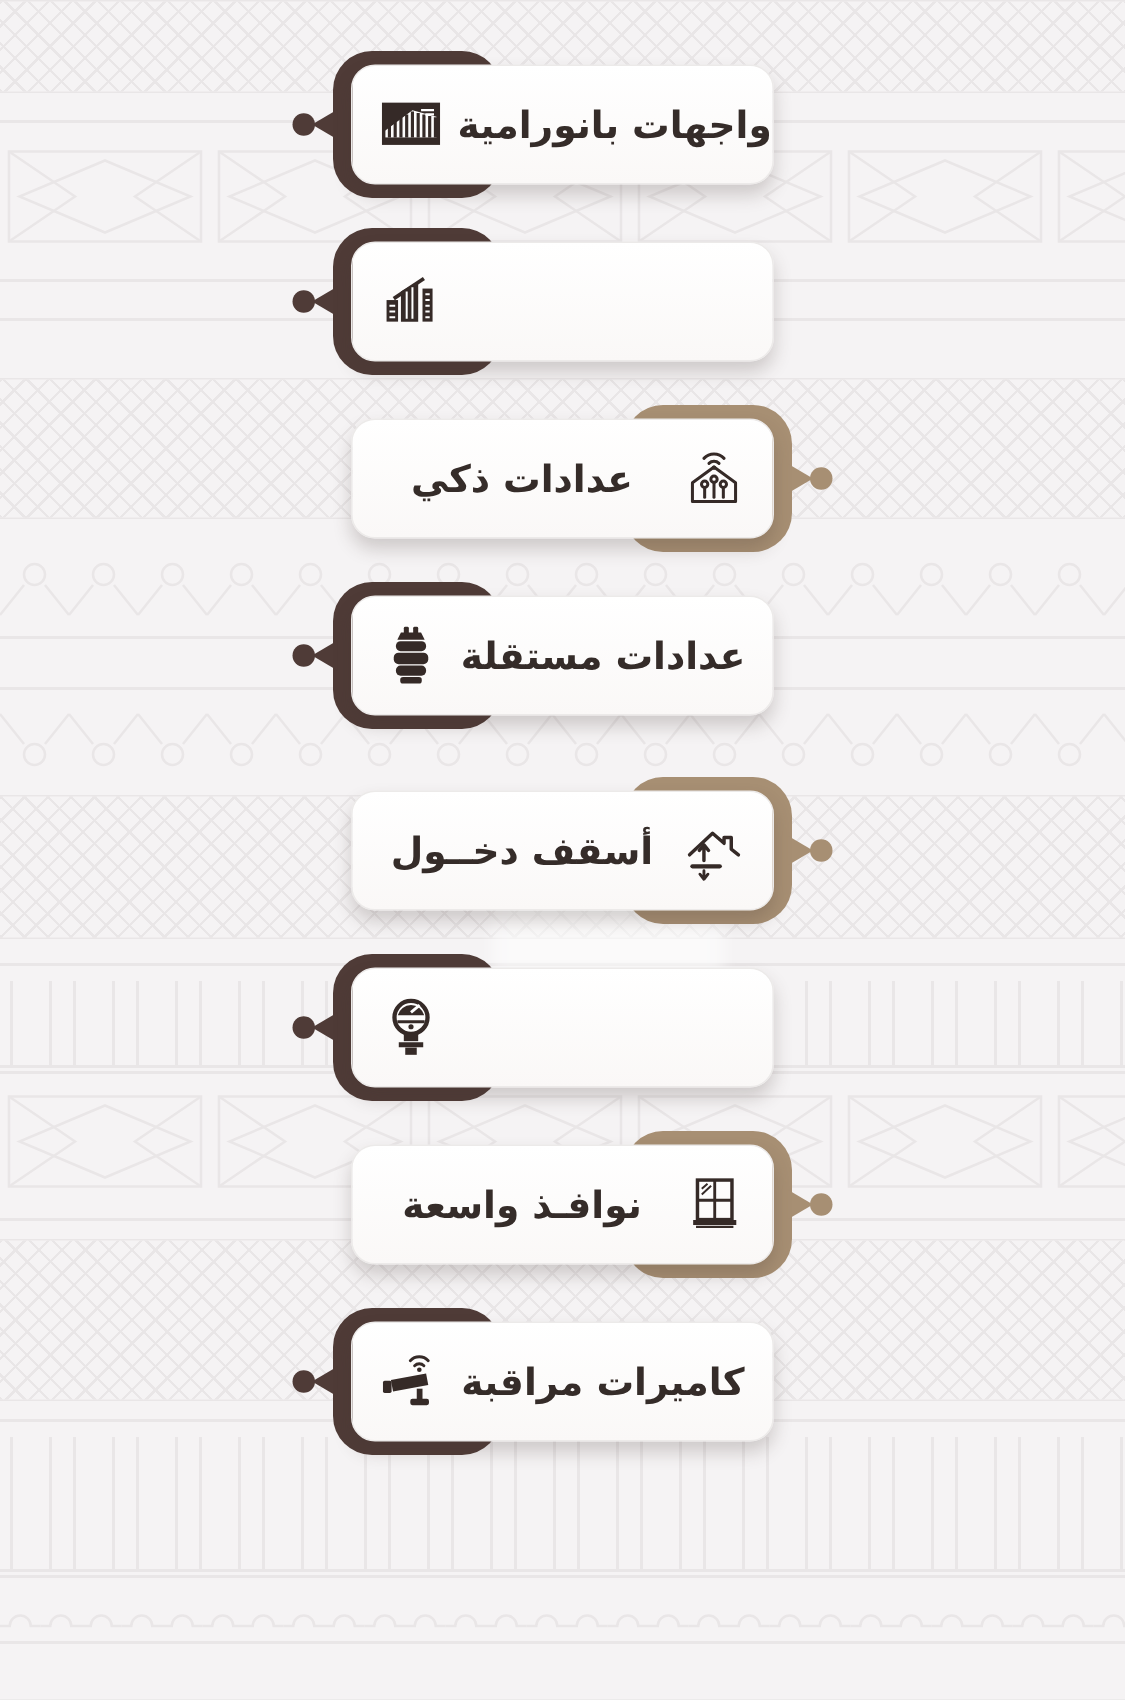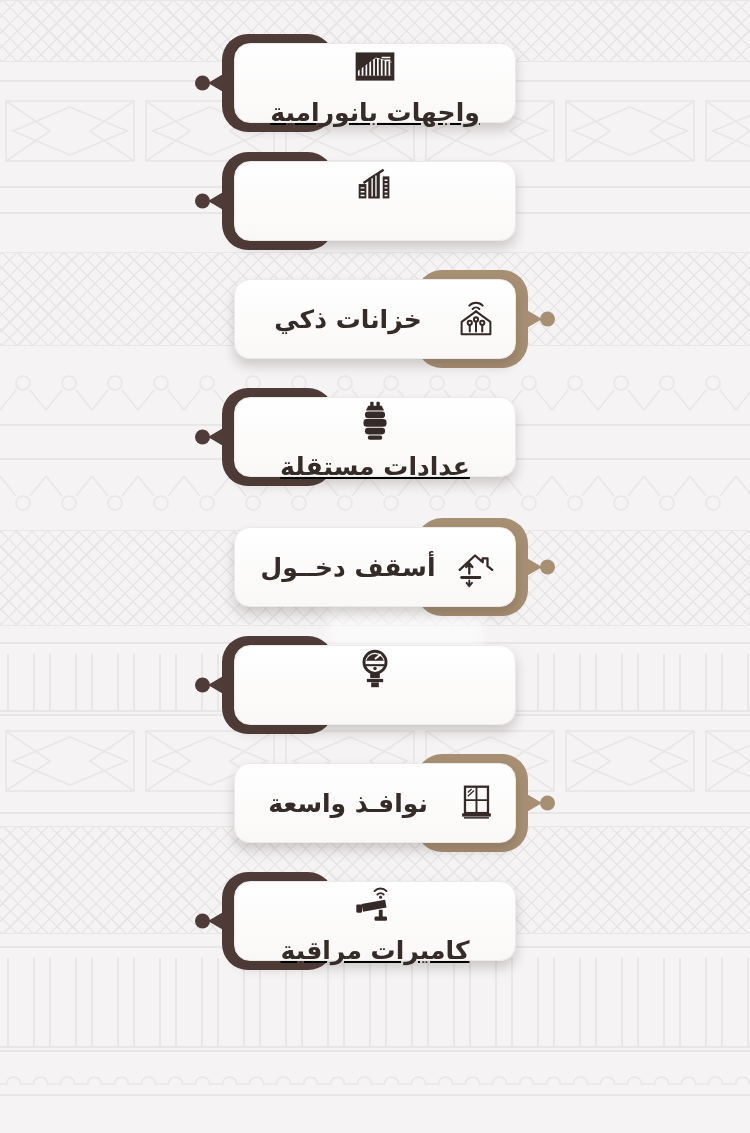--- a/index.html
+++ b/index.html
@@ -48,21 +48,21 @@
     border-top:10px solid transparent;border-bottom:10px solid transparent;}
   .side-left  .pointer{left:-26px;border-right:17px solid var(--dark);}
   .side-right .pointer{right:-26px;border-left:17px solid var(--tan);}
   .dot{position:absolute;top:50%;transform:translateY(-50%);width:15px;height:15px;border-radius:50%;}
   .side-left  .dot{left:-39px;background:var(--dark);}
   .side-right .dot{right:-39px;background:var(--tan);}
   .face{position:absolute;inset:0;background:linear-gradient(180deg,#ffffff,#faf8f7);
     border:1px solid #eceae9;border-radius:16px;
     box-shadow:0 7px 12px rgba(70,55,50,.22);
     display:flex;align-items:center;gap:8px;padding:0 16px;}
-  .side-left  .face{flex-direction:column;text-decoration:underline;}
+  .side-left  .face{flex-direction:row;}
   .side-right .face{flex-direction:row-reverse;}
   .icon{width:46px;height:46px;flex:0 0 auto;display:flex;align-items:center;justify-content:center;}
   .icon svg{width:46px;height:46px;}
   .label{flex:1;text-align:center;direction:rtl;white-space:nowrap;
     font-weight:bold;font-size:25px;color:var(--text);
     font-family:"DejaVu Sans","Liberation Sans",sans-serif;}
 </style>
 </head>
 <body>
 
@@ -475,21 +475,21 @@
    <circle cx="24" cy="16.5" r="1.5" fill="#352a27" stroke="none"></circle>
    <path d="M9 27 L24 16 L39 27 V40 H9 Z"></path>
    <circle cx="17.5" cy="28" r="2.2"></circle>
               <path d="M17.5 30.4 V37"></path>
    <circle cx="24" cy="24.5" r="2.2"></circle>
               <path d="M24 26.9 V37"></path>
    <circle cx="30.5" cy="28" r="2.2"></circle>
               <path d="M30.5 30.4 V37"></path>
  </svg>
           </span>
-      <span class="label">خزانات ذكي</span>
+      <span class="label">عدادات ذكي</span>
     </div>
   </div>
       <div class="card side-left">
     <div class="backing"></div>
     <div class="pointer"></div>
     <div class="dot"></div>
     <div class="face">
       <span class="icon">
             <svg viewBox="0 0 48 48" fill="#352a27">
    <rect x="19" y="4" width="3.5" height="5" rx="1"></rect>

